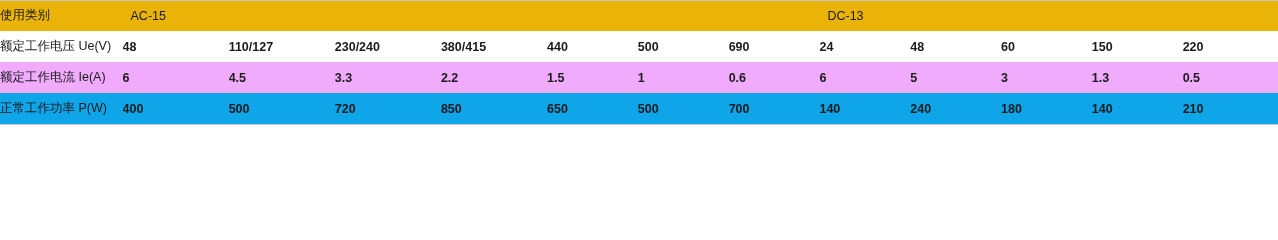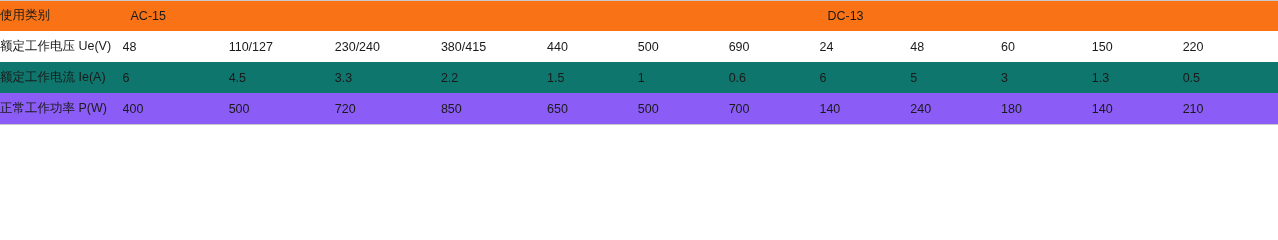--- a/index.html
+++ b/index.html
@@ -20,31 +20,32 @@
     font-size: 12.5px;
     color: #1a1a1a;
   }
   table.spec-table td {
     padding: 0;
     height: 31px;
     vertical-align: middle;
     white-space: nowrap;
     overflow: hidden;
   }
-  tr.row-header td { background: #f97316; }
+  tr.row-header td { background: #eab308; }
   tr.row-voltage td { background: #ffffff; }
-  tr.row-current td { background: #0f766e; }
-  tr.row-power  td { background: #8b5cf6; }
+  tr.row-current td { background: #f0abfc; }
+  tr.row-power  td { background: #0ea5e9; }
 
   td.label-cell {
     padding-left: 10px;
     width: 112px;
   }
   td.data-cell {
     padding-left: 8px;
+    font-weight: bold;
   }
   tr.row-header td.cat-cell {
     padding-left: 8px;
     font-weight: normal;
   }
   .rule-top, .rule-bottom {
     position: absolute;
     left: 0;
     width: 1278px;
     height: 1px;

